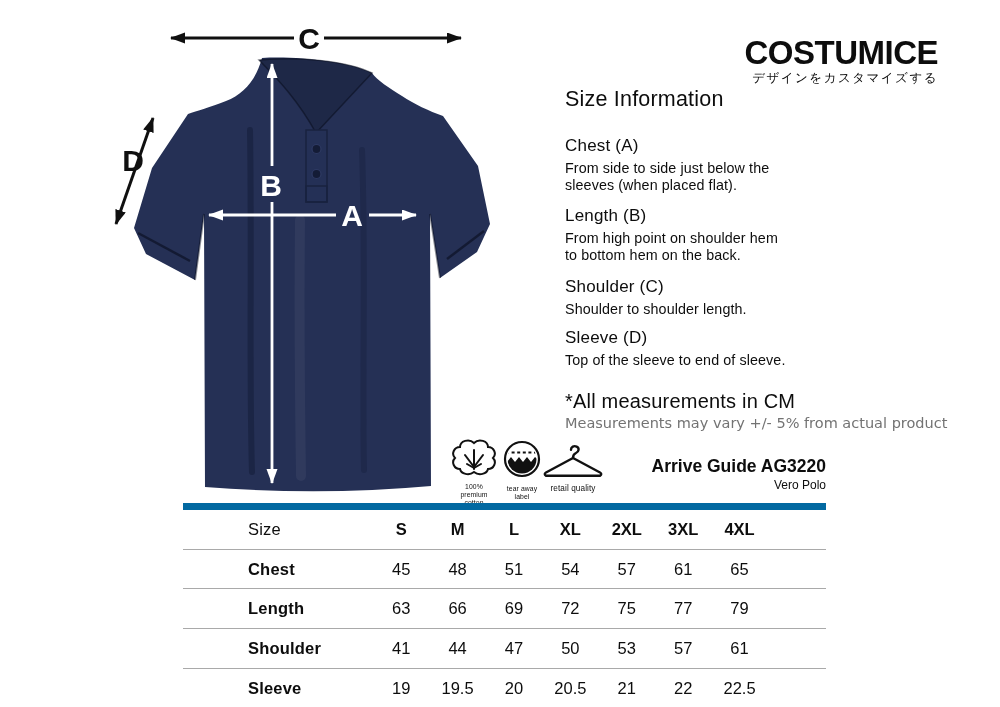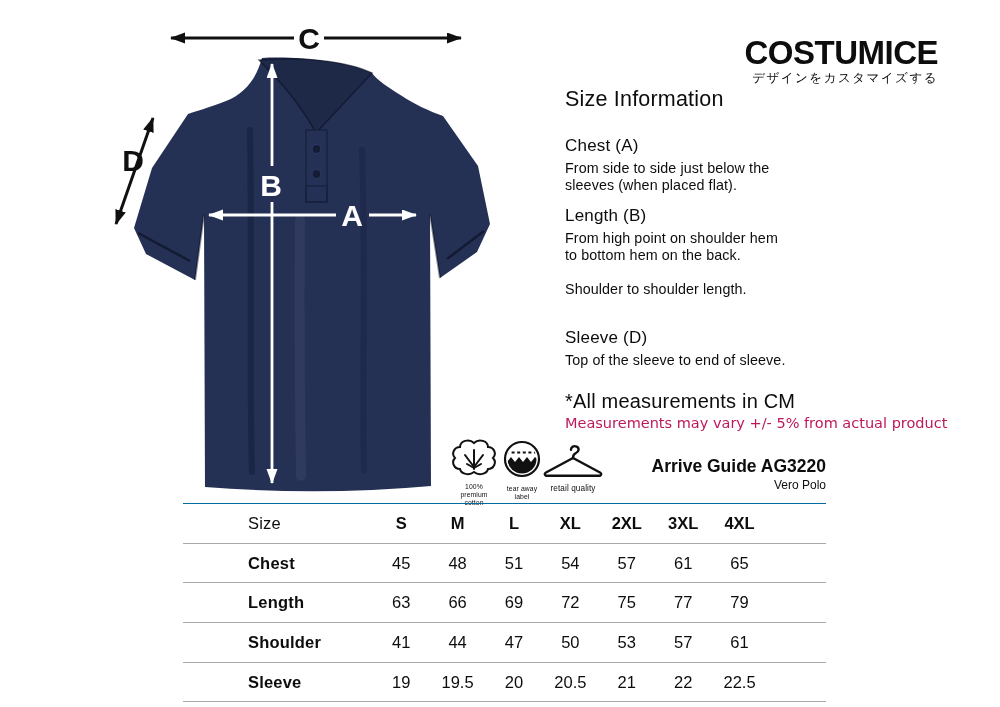--- a/index.html
+++ b/index.html
@@ -12,33 +12,33 @@
   
   .logo{top:36px;right:62px;font-size:33px;font-weight:bold;letter-spacing:-0.5px;line-height:1;}
   .tagline{top:70px;right:62px;font-size:12.5px;letter-spacing:1.5px;}
 
   
   .page-title{left:565px;top:87px;font-size:21.5px;letter-spacing:0.2px;}
   .m-block{left:565px;width:260px;}
   .m-head{font-size:17px;font-weight:normal;letter-spacing:0.2px;}
   .m-desc{font-size:14.3px;line-height:17.3px;white-space:pre-line;margin-top:4px;letter-spacing:0.1px;}
   .note-units{left:565px;top:390px;font-size:20px;letter-spacing:0.2px;}
-  .note-var{left:565px;top:415px;font-size:14.5px;font-family:"DejaVu Sans",sans-serif;color:#be185d;}
+  .note-var{left:565px;top:415px;font-size:14.5px;font-family:"DejaVu Sans",sans-serif;color:#737373;}
 
   
   .guide-title{right:174px;top:456px;font-size:17.5px;font-weight:bold;text-align:right;}
   .guide-model{right:174px;top:478px;font-size:12px;}
 
   
   .feature{position:absolute;text-align:center;}
   .f-label{font-size:6.8px;line-height:8px;white-space:pre-line;color:#111;margin-top:1px;letter-spacing:0.1px;}
   .f-label.big{font-size:8.2px;line-height:9px;}
 
   
-  .size-table{left:183px;top:503px;width:643px;border-top:1px solid #0369a1;}
+  .size-table{left:183px;top:503px;width:643px;border-top:7px solid #0369a1;}
   .t-row{display:grid;grid-template-columns:190px repeat(7,56.4px);height:38.7px;align-items:center;border-bottom:1px solid #a9a9a9;}
   .t-label{padding-left:65px;font-size:16.5px;font-weight:bold;letter-spacing:0.2px;}
   .t-label.reg{font-weight:normal;}
   .t-cell{text-align:center;font-size:16.5px;}
   .t-cell.hdr{font-weight:bold;}
 </style>
 </head>
 <body>
 
 <div class="stage">
@@ -121,20 +121,21 @@
     <div class="m-head">Chest (A)</div>
     <div class="m-desc">From side to side just below the
 sleeves (when placed flat).</div>
   </div>
   <div class="abs m-block" style="top:206px">
     <div class="m-head">Length (B)</div>
     <div class="m-desc">From high point on shoulder hem
 to bottom hem on the back.</div>
   </div>
   <div class="abs m-block" style="top:277px">
+    <div class="m-head">Shoulder (C)</div>
     <div class="m-desc">Shoulder to shoulder length.</div>
   </div>
   <div class="abs m-block" style="top:328px">
     <div class="m-head">Sleeve (D)</div>
     <div class="m-desc">Top of the sleeve to end of sleeve.</div>
   </div>
 
   <div class="abs note-units">*All measurements in CM</div>
   <div class="abs note-var">Measurements may vary +/- 5% from actual product</div>
 

